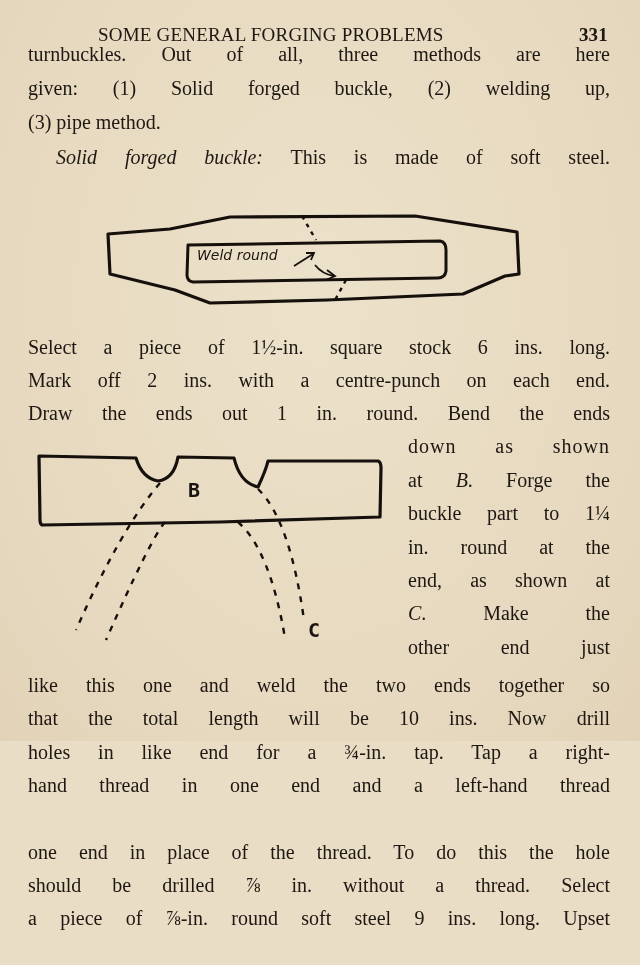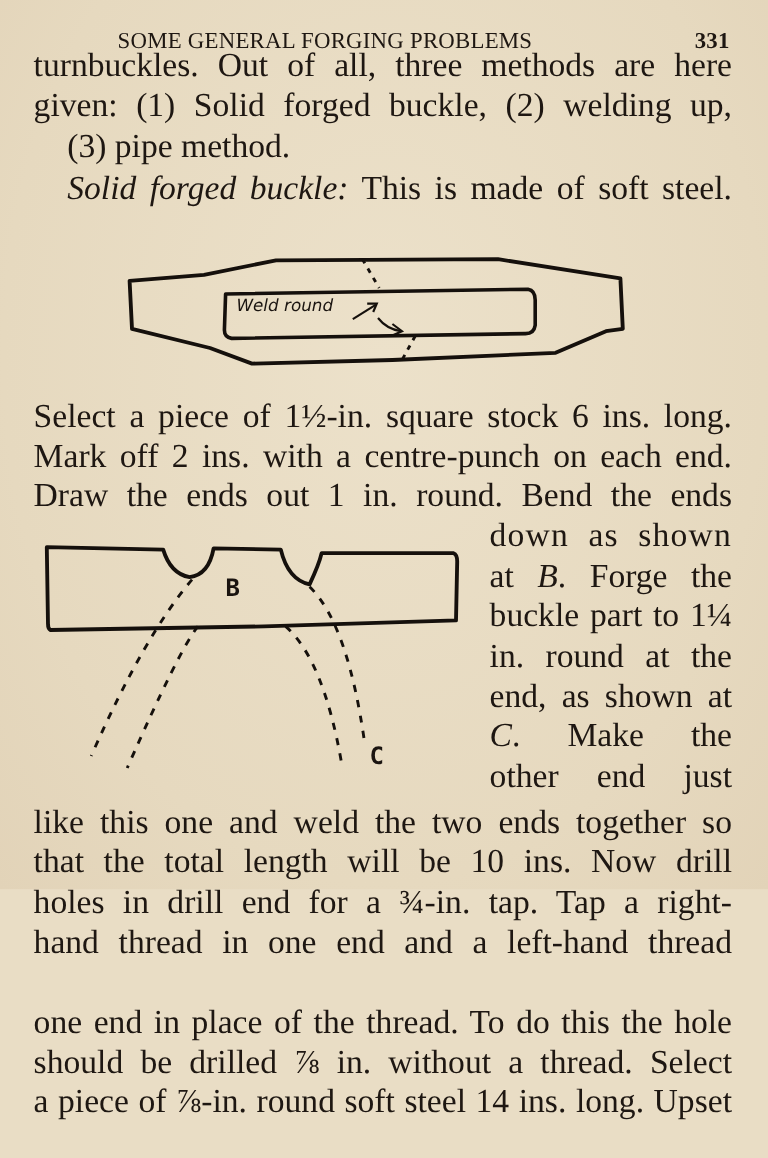--- a/index.html
+++ b/index.html
@@ -39,29 +39,28 @@
     position: absolute;
     right: 0;
     font-weight: bold;
     margin-left: 48px;
   }
   .line {
     position: absolute;
     left: 28px;
     width: 582px;
     font-family: "Liberation Serif", serif;
-    font-size: 28px;
+    font-size: 20px;
     line-height: 33px;
     white-space: nowrap;
     text-align: justify;
     text-align-last: justify;
   }
   .line.last {
     text-align-last: left;
-    margin-left: 28px;
   }
   .line.indent {
     left: 56px;
     width: 554px;
   }
   .line.narrow {
     left: 408px;
     width: 202px;
   }
   .line .it { font-style: italic; }
@@ -128,19 +127,19 @@
   <div class="line narrow" style="top:497px">buckle part to 1¼</div>
   <div class="line narrow" style="top:531px">in. round at the</div>
   <div class="line narrow" style="top:564px">end, as shown at</div>
   <div class="line narrow" style="top:597px">
     <span class="it">C</span><span>.  Make the</span>
   </div>
   <div class="line narrow" style="top:631px">other end just</div>
 
   <div class="line" style="top:669px">like this one and weld the two ends together so</div>
   <div class="line" style="top:702px">that the total length will be 10 ins.  Now drill</div>
-  <div class="line" style="top:736px">holes in drill end for a ¾-in. tap.  Tap a right-</div>
+  <div class="line" style="top:736px">holes in like end for a ¾-in. tap.  Tap a right-</div>
   <div class="line" style="top:769px">hand thread in one end and a left-hand thread</div>
   <div class="line" style="top:836px">one end in place of the thread.  To do this the hole</div>
   <div class="line" style="top:869px">should be drilled ⅞ in. without a thread.  Select</div>
-  <div class="line" style="top:902px">a piece of ⅞-in. round soft steel 14 ins. long.  Upset</div>
+  <div class="line" style="top:902px">a piece of ⅞-in. round soft steel 9 ins. long.  Upset</div>
 
 </div>
 
 </body></html>

